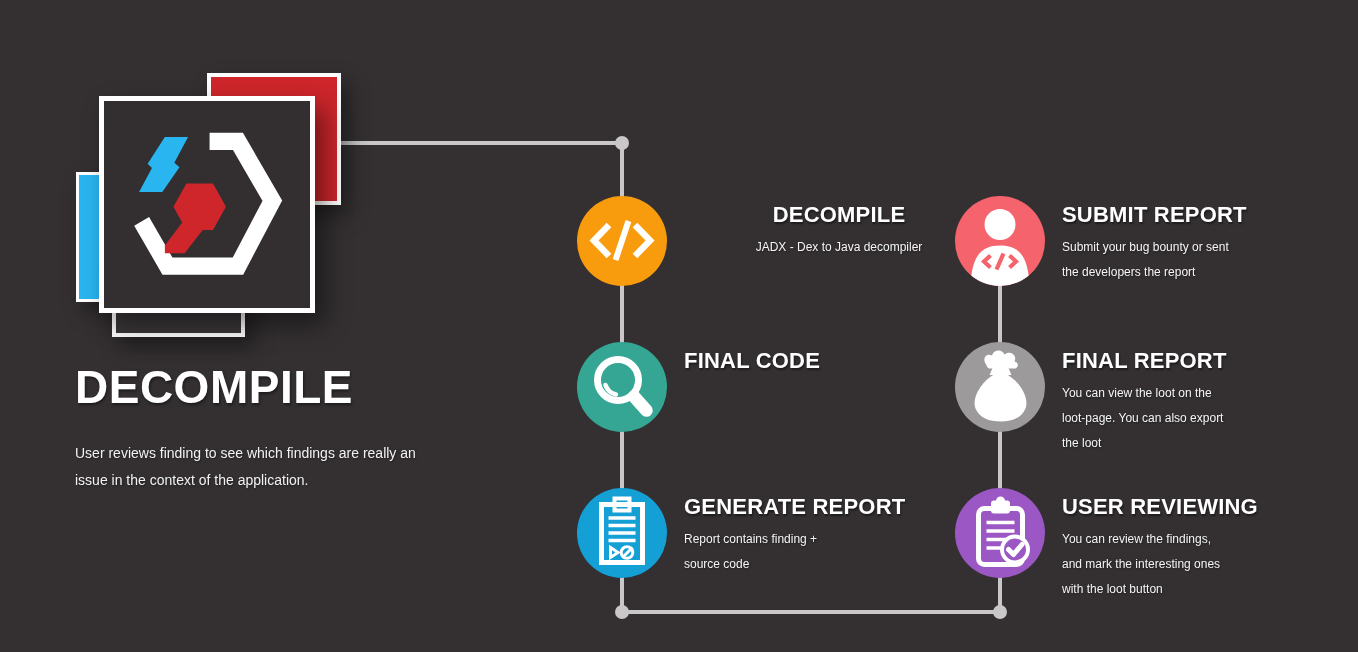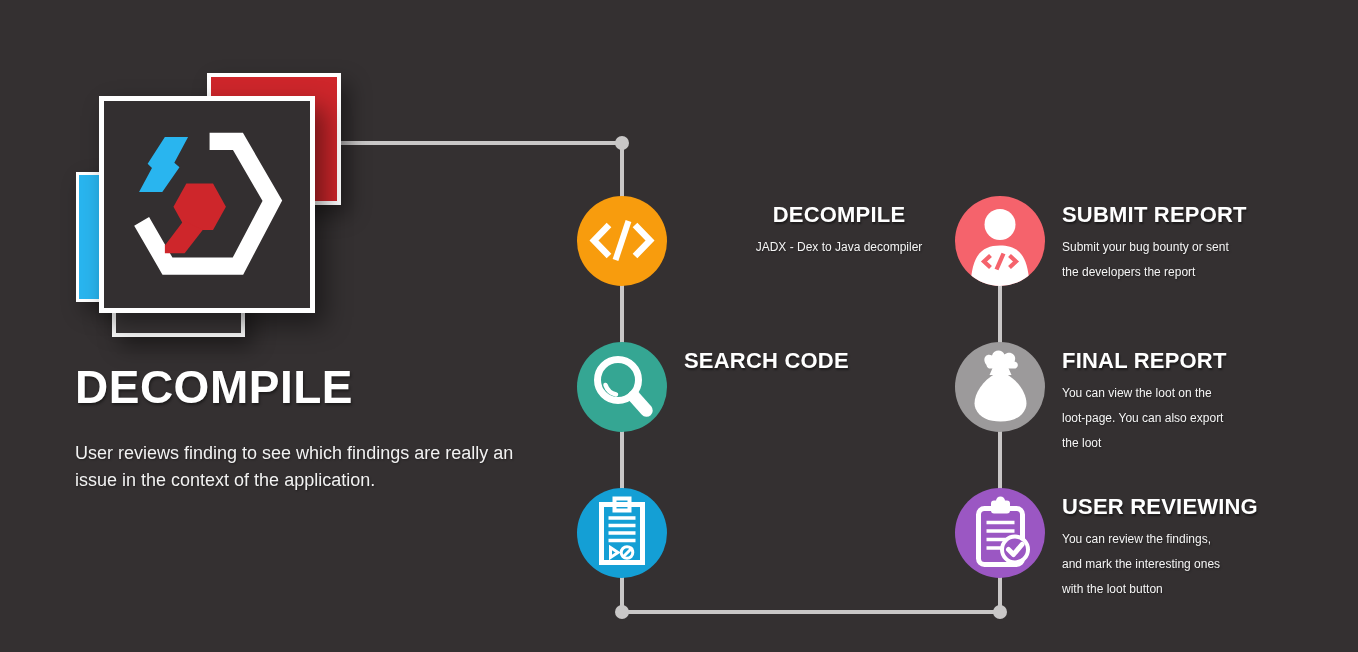--- a/index.html
+++ b/index.html
@@ -23,21 +23,21 @@
   .sq-cyan{left:76px;top:172px;width:130px;height:130px;background:#29B5EF;border-width:3px;}
   .sq-red{left:207px;top:73px;width:134px;height:132px;background:#CE262B;}
   .sq-bottom{left:112px;top:255px;width:133px;height:82px;background:#3B3738;}
   .sq-main{left:99px;top:96px;width:216px;height:217px;background:#332F30;border-width:5px;
            display:flex;align-items:center;justify-content:center;
            box-shadow:10px 12px 24px rgba(0,0,0,0.45);}
   
   .intro{position:absolute;left:75px;top:360px;color:#fff;}
   .intro h1{margin:0;font-size:46px;font-weight:bold;letter-spacing:0.5px;
             text-shadow:1px 2px 3px rgba(0,0,0,0.45);}
-  .intro p{margin:26px 0 0;font-size:18px;line-height:27px;color:#F2F2F2;
+  .intro p{margin:26px 0 0;font-size:14px;line-height:27px;color:#F2F2F2;
            text-shadow:1px 1px 2px rgba(0,0,0,0.35);}
   
   .step{position:absolute;display:flex;}
   .circle{width:90px;height:90px;border-radius:50%;flex:none;overflow:hidden;
           display:flex;align-items:center;justify-content:center;}
   .circle svg{display:block;}
   .step-text{margin-left:17px;padding-top:6px;width:310px;}
   .step-text h2{margin:0;font-size:22px;font-weight:bold;color:#fff;letter-spacing:0.2px;
                 text-shadow:1px 2px 2px rgba(0,0,0,0.45);}
   .step-text p{margin:7px 0 0;font-size:12px;line-height:25px;color:#F5F5F5;
@@ -97,35 +97,39 @@
 
   <div class="step pos-l2">
     <div class="circle" style="background-color: rgb(53, 166, 147); color: rgb(53, 166, 147);">
       <svg width="90" height="90" viewBox="0 0 90 90">
         <circle cx="41" cy="38" r="20.5" fill="none" stroke="#fff" stroke-width="7"></circle>
         <path d="M28.5 43 a14.5 14.5 0 0 0 10.5 9.5" fill="none" stroke="#fff" stroke-width="4.5" stroke-linecap="round"></path>
         <path d="M57 54.5 L69.5 68.5" stroke="#fff" stroke-width="12.5" stroke-linecap="round"></path>
       </svg>
     </div>
     <div class="step-text">
-      <h2>SEARCH CODE</h2>
+      <h2>FINAL CODE</h2>
     </div>
   </div>
 
   <div class="step pos-l3">
     <div class="circle" style="background-color: rgb(20, 159, 213); color: rgb(20, 159, 213);">
       <svg width="90" height="90" viewBox="0 0 90 90">
         <rect x="24.5" y="16.5" width="41" height="58" fill="none" stroke="#fff" stroke-width="5"></rect>
         <rect x="37.5" y="10.5" width="15" height="12" fill="none" stroke="#fff" stroke-width="4"></rect>
         <path d="M42 16.5 h6" stroke="#fff" stroke-width="2.5"></path>
         <path d="M31.5 30 h27 M31.5 37.5 h27 M31.5 45 h27 M31.5 52.5 h27" stroke="#fff" stroke-width="3.6"></path>
         <path d="M33.5 59.5 L41 64.5 L33.5 69.5 Z" fill="none" stroke="#fff" stroke-width="3"></path>
         <circle cx="50" cy="64.5" r="5.8" fill="none" stroke="#fff" stroke-width="3"></circle>
         <path d="M45.5 69.5 L55.5 59.5" stroke="#fff" stroke-width="3"></path>
       </svg>
+    </div>
+    <div class="step-text">
+      <h2>GENERATE REPORT</h2>
+      <p>Report contains finding +<br>source code</p>
     </div>
   </div>
 
   <div class="step pos-r1">
     <div class="circle" style="background-color: rgb(245, 99, 108); color: rgb(245, 99, 108);">
       <svg width="90" height="90" viewBox="0 0 90 90">
         <circle cx="45" cy="28.5" r="15.5" fill="#fff"></circle>
         <path d="M15.5 95 C15.5 60 26 49.5 45 49.5 C64 49.5 74.5 60 74.5 95 Z" fill="#fff"></path>
         <path d="M35.5 59.5 L29 65.5 L35.5 71.5" fill="none" stroke="currentColor" stroke-width="4.2"></path>
         <path d="M54.5 59.5 L61 65.5 L54.5 71.5" fill="none" stroke="currentColor" stroke-width="4.2"></path>

